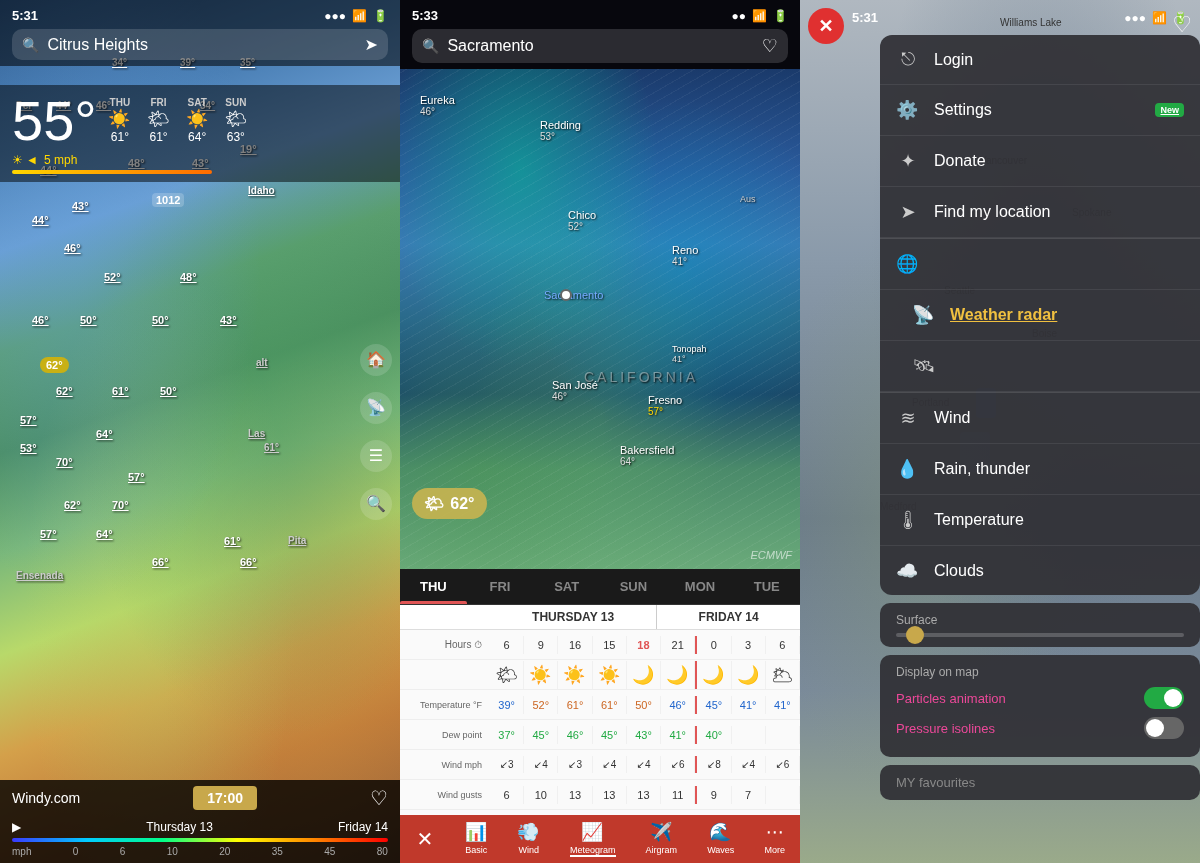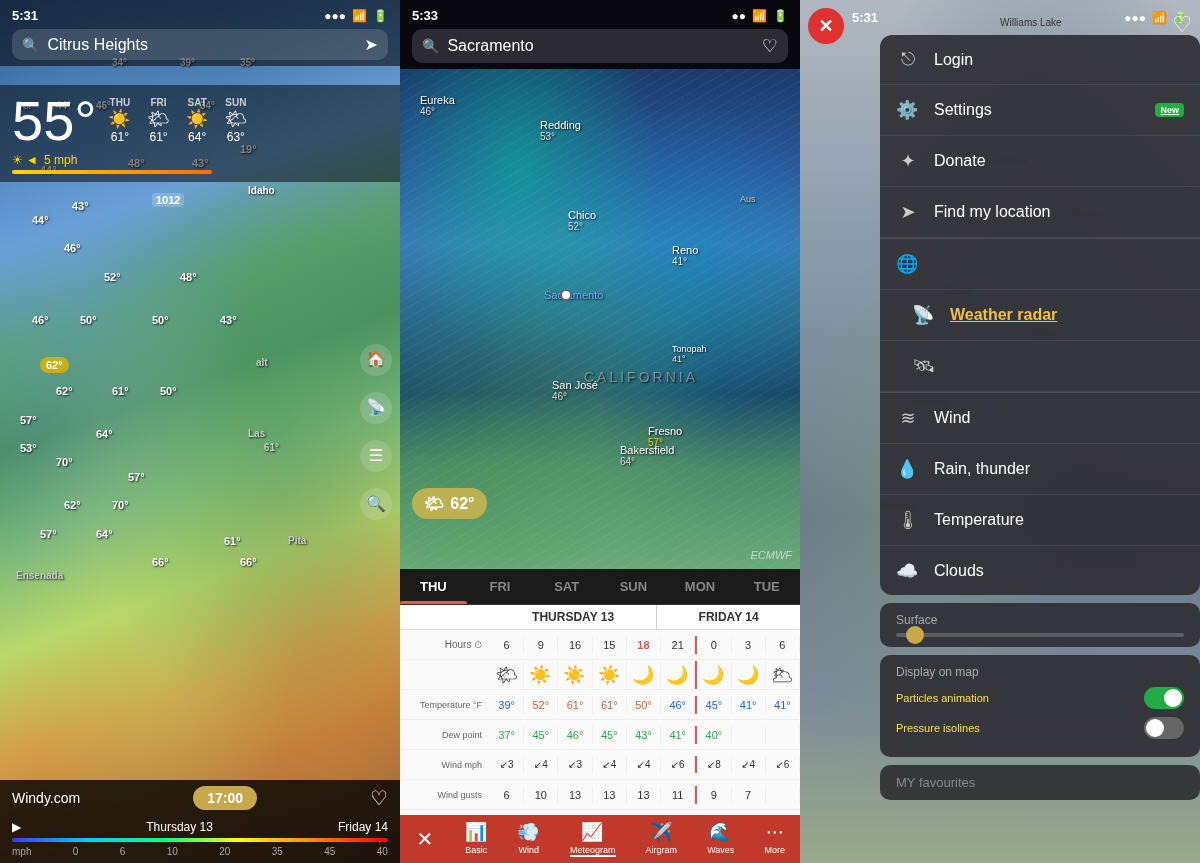--- a/index.html
+++ b/index.html
@@ -137,20 +137,21 @@
       z-index: 5;
       pointer-events: none;
     }
 
     .temp-label {
       position: absolute;
       color: white;
       font-size: 11px;
       font-weight: 600;
       text-shadow: 1px 1px 2px rgba(0,0,0,0.8);
+      text-decoration: underline;
     }
 
     .temp-label-yellow {
       background: rgba(220,180,0,0.85);
       border-radius: 10px;
       padding: 2px 6px;
       color: white;
       font-size: 11px;
       font-weight: 700;
     }
@@ -181,21 +182,21 @@
     }
 
     .windy-logo {
       color: white;
       font-size: 14px;
       font-weight: 500;
     }
 
     .time-badge {
       background: #c8a84b;
-      border-radius: 12px;
+      border-radius: 4px;
       padding: 4px 14px;
       color: white;
       font-size: 14px;
       font-weight: 600;
     }
 
     .heart-btn {
       color: white;
       font-size: 20px;
     }
@@ -596,22 +597,22 @@
     }
 
     .toggle-row {
       display: flex;
       align-items: center;
       justify-content: space-between;
       margin-bottom: 8px;
     }
 
     .toggle-label {
-      color: #fde047;
-      font-size: 11px;
+      color: #ec4899;
+      font-size: 13px;
     }
 
     .toggle-switch {
       width: 40px;
       height: 22px;
       background: #22aa44;
       border-radius: 11px;
       position: relative;
     }
 
@@ -805,21 +806,21 @@
     </div>
     <div class="speed-gradient"></div>
     <div class="speed-bar">
       <span>mph</span>
       <span>0</span>
       <span>6</span>
       <span>10</span>
       <span>20</span>
       <span>35</span>
       <span>45</span>
-      <span>40</span>
+      <span>80</span>
     </div>
   </div>
 </div>
 
 <div class="panel-2">
 
   <div class="panel-2-header">
     <div class="status-bar">
       <span>5:33</span>
       <div class="status-icons">
@@ -861,21 +862,21 @@
     <div class="map-city-label" style="top:44%;left:36%;color:#7af;">
       <div>Sacramento</div>
     </div>
     <div class="map-city-label" style="top:60%;left:46%;">
       <div style="font-size:14px;color:rgba(255,255,255,0.4);letter-spacing:3px;">CALIFORNIA</div>
     </div>
     <div class="map-city-label" style="top:62%;left:38%;">
       <div>San José</div>
         <div class="city-temp">46°</div>
     </div>
-    <div class="map-city-label" style="top:65%;left:62%;margin-top:31px;">
+    <div class="map-city-label" style="top:65%;left:62%;">
       <div>Fresno</div>
         <div class="city-temp" style="color:#ffd700">57°</div>
     </div>
     <div class="map-city-label" style="top:75%;left:55%;">
       <div>Bakersfield</div>
         <div class="city-temp">64°</div>
     </div>
     <div class="map-city-label" style="top:55%;left:68%;">
       <div style="font-size:9px;">Tonopah</div>
         <div class="city-temp" style="font-size:9px;">41°</div>

